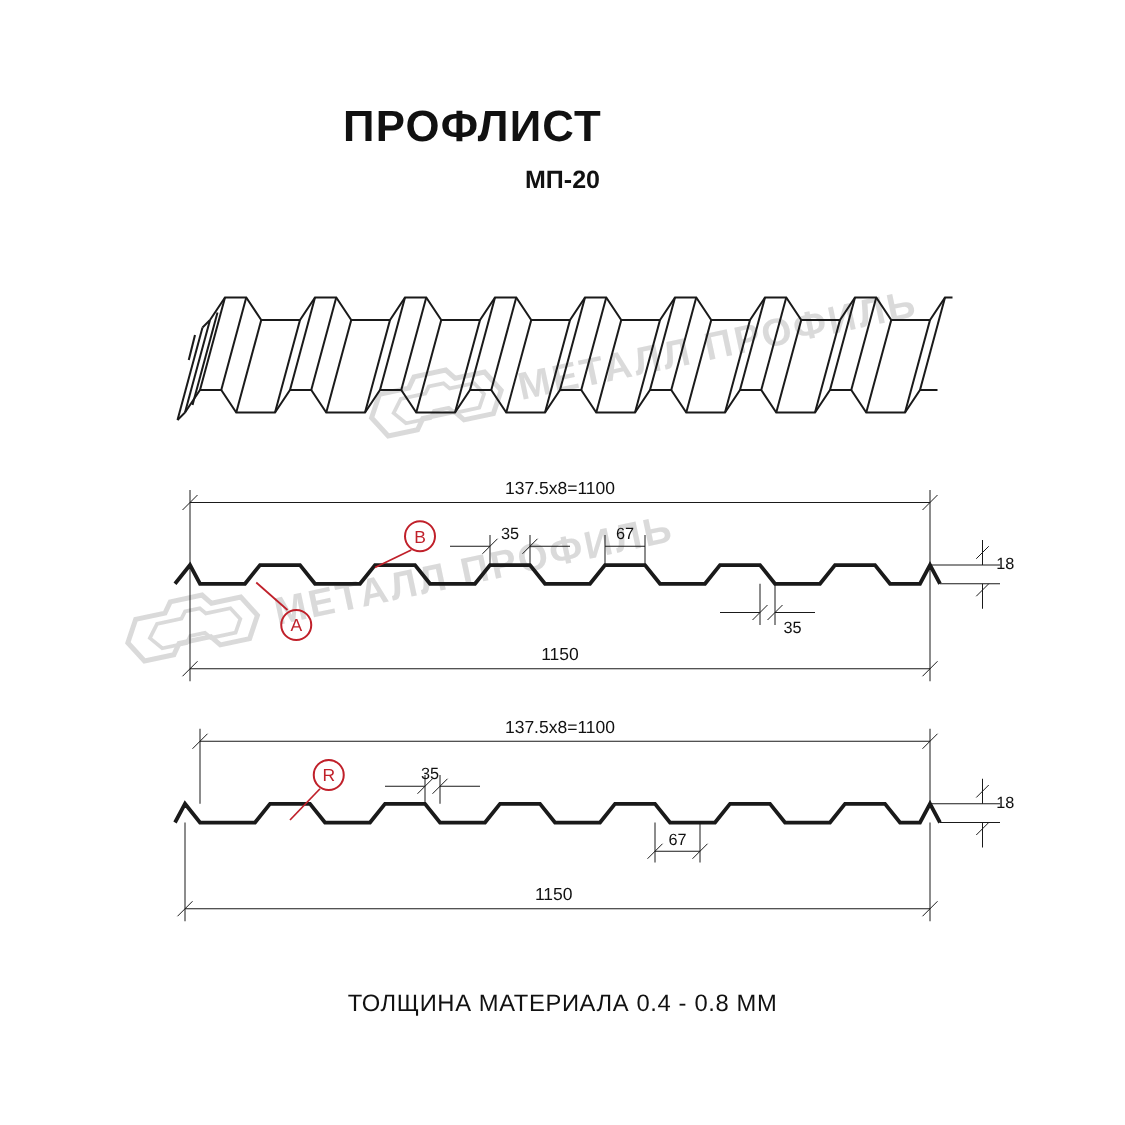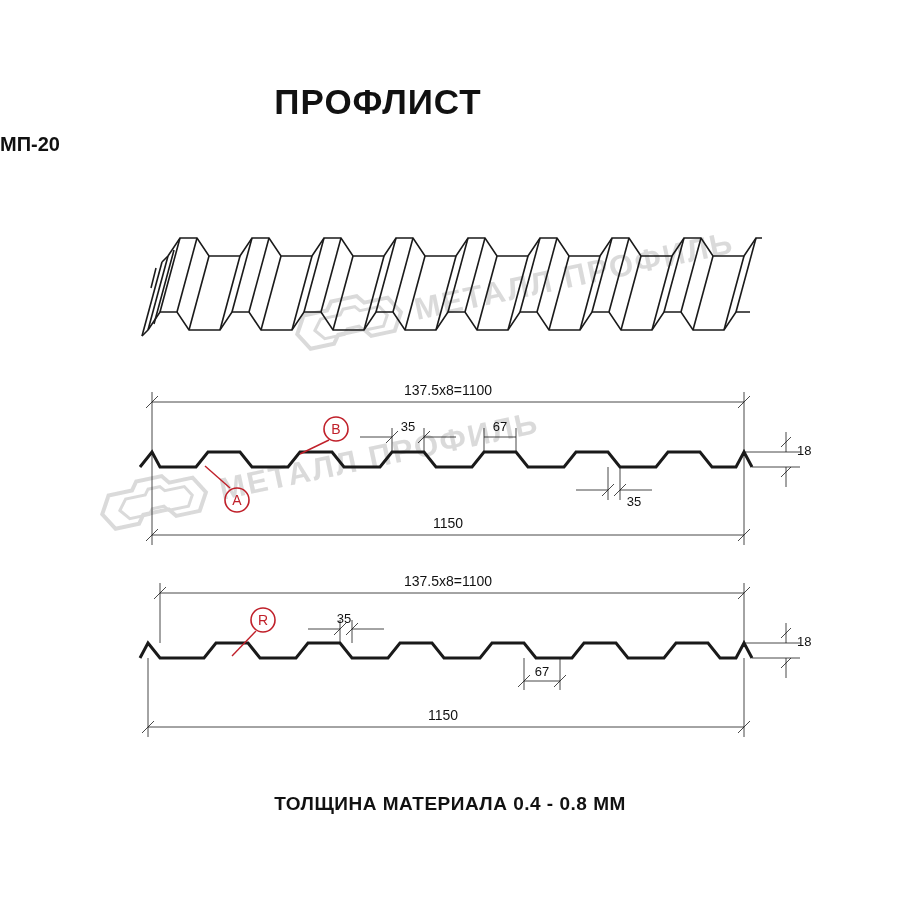--- a/index.html
+++ b/index.html
@@ -31,32 +31,33 @@
     font-size: 35px;
     font-weight: bold;
     letter-spacing: 1px;
     color: #111;
   }
   .subtitle {
     position: absolute;
     left: 0;
     top: 133px;
     width: 900px;
+    text-align: center;
     font-size: 20px;
     font-weight: bold;
     color: #111;
   }
   .footer {
     position: absolute;
     left: 0;
     top: 793px;
     width: 900px;
     text-align: center;
     font-size: 19px;
-    font-weight: bold;
+    font-weight: normal;
     letter-spacing: 0.5px;
     color: #111;
   }
   svg { display: block; }
   text {
     font-family: "Liberation Sans", sans-serif;
     fill: #111;
   }
   .dim-text { font-size: 14px; }
   .dim-text-sm { font-size: 13px; }

